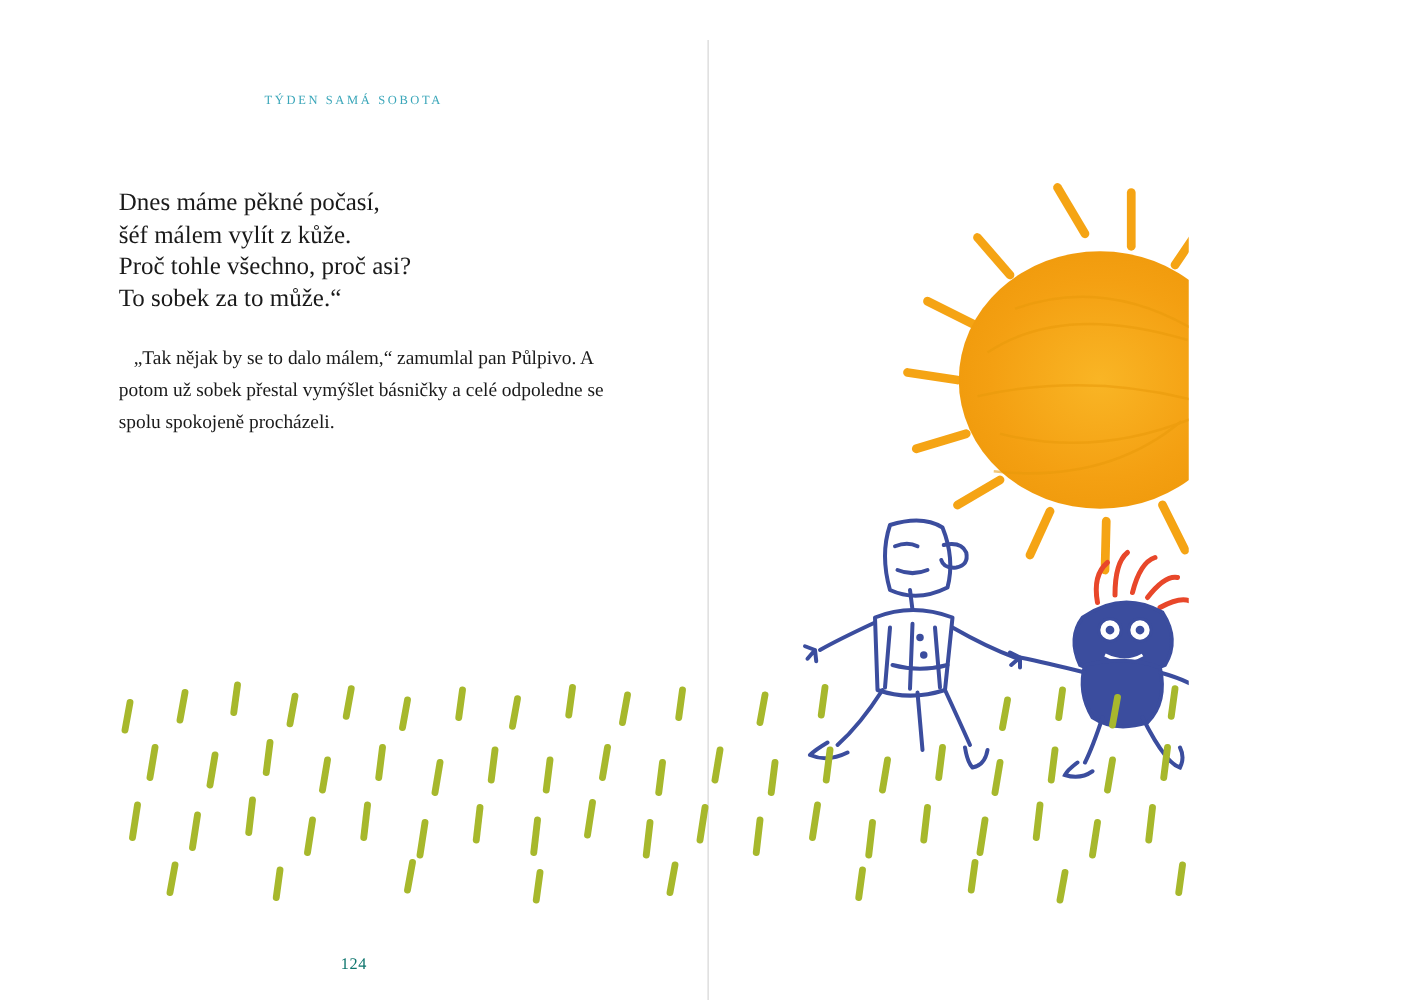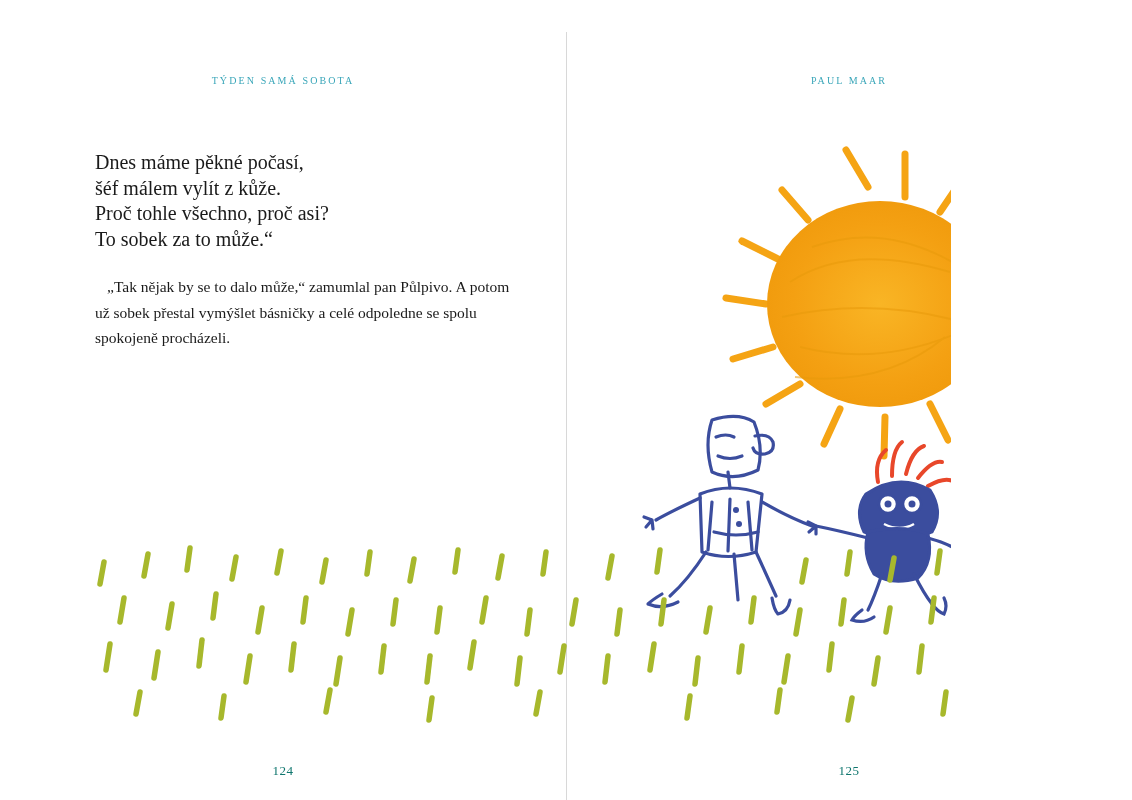--- a/index.html
+++ b/index.html
@@ -86,28 +86,27 @@
   }
 </style>
 </head>
 <body>
 
 <div class="page">
 
   <div class="spine"></div>
 
   <div class="running-head left">Týden samá sobota</div>
-  <div class="running-head right">Paul Maar</div>
 
   <div class="textblock">
     <p class="verse">Dnes máme pěkné počasí,
 šéf málem vylít z kůže.
 Proč tohle všechno, proč asi?
 To sobek za to může.“</p>
-    <p class="para">„Tak nějak by se to dalo může,“ zamumlal pan Půlpivo. A potom už sobek přestal vymýšlet básničky a celé odpoledne se spolu spokojeně procházeli.</p>
+    <p class="para">„Tak nějak by se to dalo málem,“ zamumlal pan Půlpivo. A potom už sobek přestal vymýšlet básničky a celé odpoledne se spolu spokojeně procházeli.</p>
   </div>
 
   <div class="illus">
     <svg width="1132" height="800" viewBox="0 0 1132 800" xmlns="http://www.w3.org/2000/svg">
       <defs>
         <radialGradient id="sunFill" cx="50%" cy="50%" r="55%">
           <stop offset="0%" stop-color="#f9b525"></stop>
           <stop offset="70%" stop-color="#f4a012"></stop>
           <stop offset="100%" stop-color="#f09a0c"></stop>
         </radialGradient>
@@ -275,15 +274,14 @@
         <line x1="690" y1="664" x2="687" y2="686"></line>
         <line x1="780" y1="658" x2="777" y2="680"></line>
         <line x1="852" y1="666" x2="848" y2="688"></line>
         <line x1="946" y1="660" x2="943" y2="682"></line>
         <line x1="1046" y1="664" x2="1043" y2="686"></line>
       </g>
     </svg>
   </div>
 
   <div class="folio left">124</div>
-  <div class="folio right">125</div>
 
 </div>
 
 </body></html>

